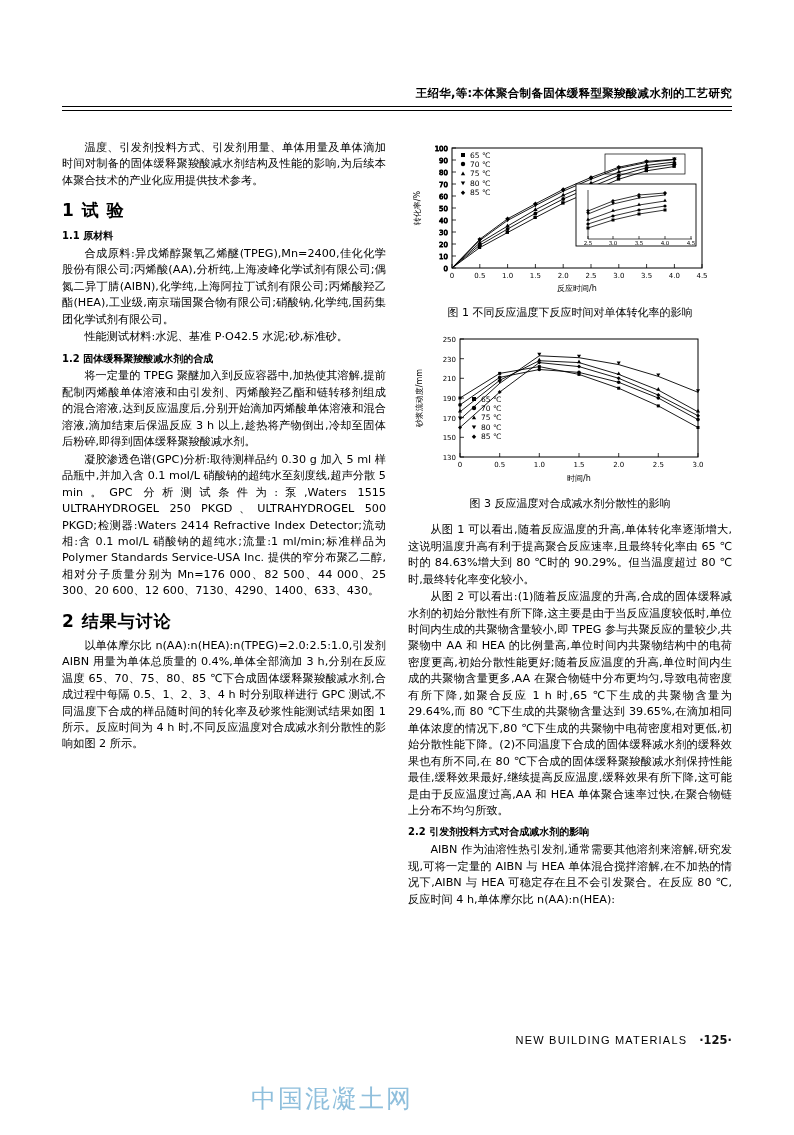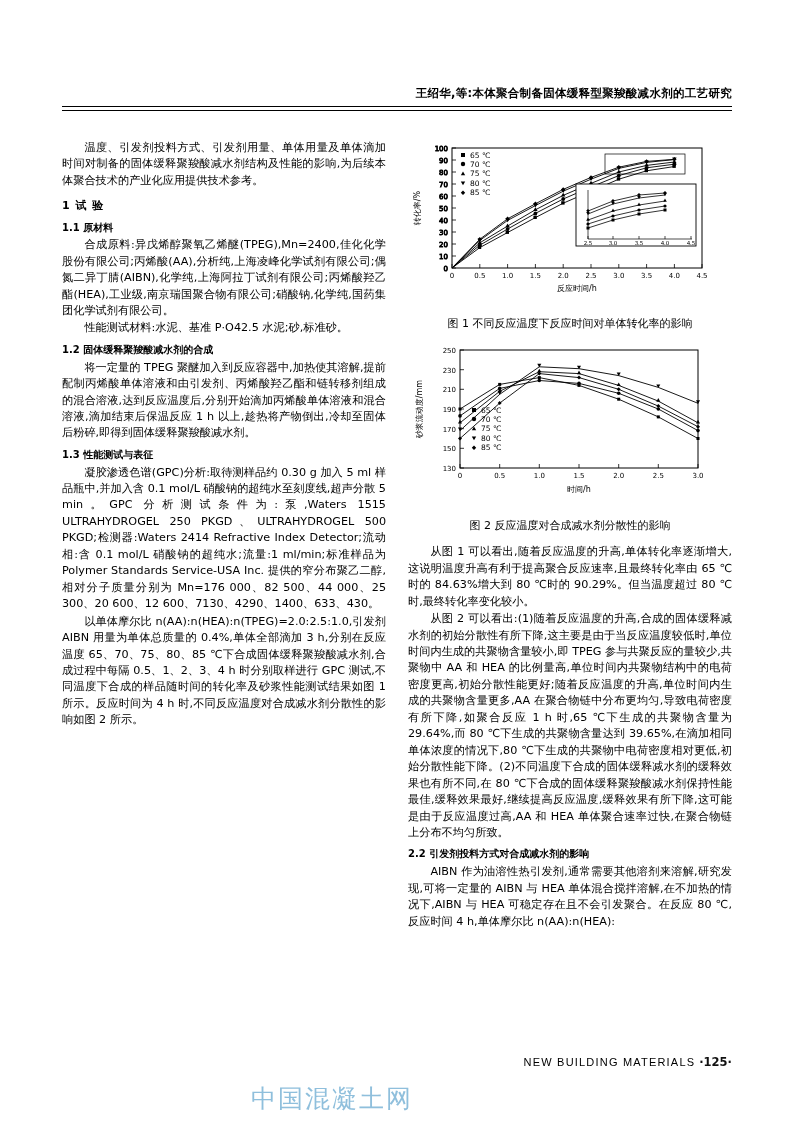--- a/index.html
+++ b/index.html
@@ -43,47 +43,47 @@
     width:324px;
     font-size:11.2px;
     line-height:1.47;
     text-align:justify;
     color:#000;
   }
   .col.left{left:62px;}
   .col.right{left:408px;}
   p{margin:0 0 1px 0;text-indent:2em;}
   h2.sec{
-    font-size:11px;
+    font-size:17px;
     font-weight:bold;
     margin:9px 0 4px 0;
     text-indent:0;
     letter-spacing:1px;
   }
   h3.sub{
     font-size:10px;
     font-weight:bold;
     margin:6px 0 2px 0;
     text-indent:0;
   }
   
   .figbox{margin:0 0 4px 0;}
   .figcap{
     text-align:center;
     font-size:11px;
-    margin:16px 0 10px 0;
+    margin:5px 0 10px 0;
     text-indent:0;
   }
   .chart-wrap{position:relative;}
   svg{display:block;}
   
   .footer{
     position:absolute;
-    left:62px;top:1055px;width:670px;
-    display:flex;justify-content:flex-end;align-items:baseline;
+    left:62px;top:1033px;width:670px;
+    display:flex;justify-content:flex-end;align-items:baseline;gap:8px;
   }
   .footer .journal{
     font-size:11px;letter-spacing:1.2px;color:#000;
     font-family:"Liberation Sans",sans-serif;
   }
   .footer .pageno{
     font-size:11.5px;font-weight:bold;margin-left:4px;
   }
   .watermark{
     position:absolute;
@@ -106,25 +106,25 @@
 
   <div class="col left">
     <p>温度、引发剂投料方式、引发剂用量、单体用量及单体滴加时间对制备的固体缓释聚羧酸减水剂结构及性能的影响,为后续本体聚合技术的产业化应用提供技术参考。</p>
 
     <h2 class="sec">1  试  验</h2>
     <h3 class="sub">1.1  原材料</h3>
     <p>合成原料:异戊烯醇聚氧乙烯醚(TPEG),Mn=2400,佳化化学股份有限公司;丙烯酸(AA),分析纯,上海凌峰化学试剂有限公司;偶氮二异丁腈(AIBN),化学纯,上海阿拉丁试剂有限公司;丙烯酸羟乙酯(HEA),工业级,南京瑞国聚合物有限公司;硝酸钠,化学纯,国药集团化学试剂有限公司。</p>
     <p>性能测试材料:水泥、基准 P·O42.5 水泥;砂,标准砂。</p>
 
     <h3 class="sub">1.2    固体缓释聚羧酸减水剂的合成</h3>
-    <p>将一定量的 TPEG 聚醚加入到反应容器中,加热使其溶解,提前配制丙烯酸单体溶液和由引发剂、丙烯酸羟乙酯和链转移剂组成的混合溶液,达到反应温度后,分别开始滴加丙烯酸单体溶液和混合溶液,滴加结束后保温反应 1 h 以上,趁热将产物倒出,冷却至固体后粉碎,即得到固体缓释聚羧酸减水剂。</p>
-
-    <h3 class="sub">1.3    性能测试与表征</h3>
+    <p>将一定量的 TPEG 聚醚加入到反应容器中,加热使其溶解,提前配制丙烯酸单体溶液和由引发剂、丙烯酸羟乙酯和链转移剂组成的混合溶液,达到反应温度后,分别开始滴加丙烯酸单体溶液和混合溶液,滴加结束后保温反应 3 h 以上,趁热将产物倒出,冷却至固体后粉碎,即得到固体缓释聚羧酸减水剂。</p>
+
     <p>凝胶渗透色谱(GPC)分析:取待测样品约 0.30 g 加入 5 ml 样品瓶中,并加入含 0.1 mol/L 硝酸钠的超纯水至刻度线,超声分散 5 min。GPC 分析测试条件为:泵,Waters 1515 ULTRAHYDROGEL 250 PKGD、ULTRAHYDROGEL 500 PKGD;检测器:Waters 2414 Refractive Index Detector;流动相:含 0.1 mol/L 硝酸钠的超纯水;流量:1 ml/min;标准样品为 Polymer Standards Service-USA Inc. 提供的窄分布聚乙二醇,相对分子质量分别为 Mn=176 000、82 500、44 000、25 300、20 600、12 600、7130、4290、1400、633、430。</p>
 
+    <h2 class="sec">2    结果与讨论</h2>
     <p>以单体摩尔比 n(AA):n(HEA):n(TPEG)=2.0:2.5:1.0,引发剂 AIBN 用量为单体总质量的 0.4%,单体全部滴加 3 h,分别在反应温度 65、70、75、80、85 ℃下合成固体缓释聚羧酸减水剂,合成过程中每隔 0.5、1、2、3、4 h 时分别取样进行 GPC 测试,不同温度下合成的样品随时间的转化率及砂浆性能测试结果如图 1 所示。反应时间为 4 h 时,不同反应温度对合成减水剂分散性的影响如图 2 所示。</p>
   </div>
 
   <div class="col right">
 
     <div class="figbox">
       <div class="chart-wrap">
         <svg width="324" height="160" viewBox="0 0 324 160">
 
           <rect x="44" y="8" width="250" height="120" fill="none" stroke="#000" stroke-width="1"></rect>
@@ -402,21 +402,21 @@
               <text x="73" y="80">70 ℃</text>
             <polygon points="66,84.5 68.2,88.3 63.8,88.3" fill="#000"></polygon>
               <text x="73" y="89">75 ℃</text>
             <polygon points="63.8,94.5 68.2,94.5 66,98.3" fill="#000"></polygon>
               <text x="73" y="98.5">80 ℃</text>
             <polygon points="66,103.5 68.2,105.7 66,107.9 63.8,105.7" fill="#000"></polygon>
               <text x="73" y="108">85 ℃</text>
           </g>
         </svg>
       </div>
-      <div class="figcap">图 2  反应温度对合成减水剂分散性的影响</div>
+      <div class="figcap">图 3  反应温度对合成减水剂分散性的影响</div>
     </div>
 
     <p>从图 1 可以看出,随着反应温度的升高,单体转化率逐渐增大,这说明温度升高有利于提高聚合反应速率,且最终转化率由 65 ℃时的 84.63%增大到 80 ℃时的 90.29%。但当温度超过 80 ℃时,最终转化率变化较小。</p>
     <p>从图 2 可以看出:(1)随着反应温度的升高,合成的固体缓释减水剂的初始分散性有所下降,这主要是由于当反应温度较低时,单位时间内生成的共聚物含量较小,即 TPEG 参与共聚反应的量较少,共聚物中 AA 和 HEA 的比例量高,单位时间内共聚物结构中的电荷密度更高,初始分散性能更好;随着反应温度的升高,单位时间内生成的共聚物含量更多,AA 在聚合物链中分布更均匀,导致电荷密度有所下降,如聚合反应 1 h 时,65 ℃下生成的共聚物含量为 29.64%,而 80 ℃下生成的共聚物含量达到 39.65%,在滴加相同单体浓度的情况下,80 ℃下生成的共聚物中电荷密度相对更低,初始分散性能下降。(2)不同温度下合成的固体缓释减水剂的缓释效果也有所不同,在 80 ℃下合成的固体缓释聚羧酸减水剂保持性能最佳,缓释效果最好,继续提高反应温度,缓释效果有所下降,这可能是由于反应温度过高,AA 和 HEA 单体聚合速率过快,在聚合物链上分布不均匀所致。</p>
     <h3 class="sub">2.2    引发剂投料方式对合成减水剂的影响</h3>
     <p>AIBN 作为油溶性热引发剂,通常需要其他溶剂来溶解,研究发现,可将一定量的 AIBN 与 HEA 单体混合搅拌溶解,在不加热的情况下,AIBN 与 HEA 可稳定存在且不会引发聚合。在反应 80 ℃,反应时间 4 h,单体摩尔比 n(AA):n(HEA):</p>
   </div>
 
   <div class="footer">
     <span class="journal">NEW BUILDING MATERIALS</span>

